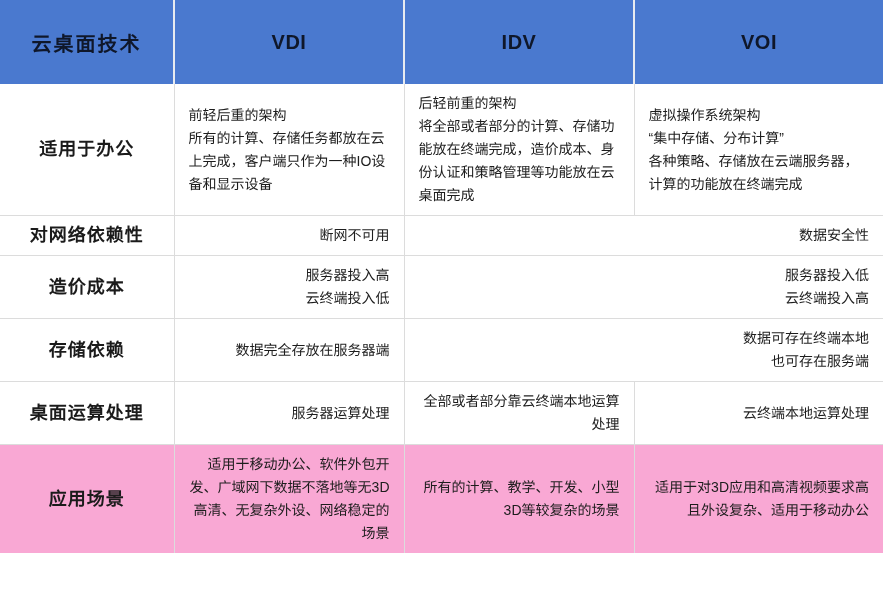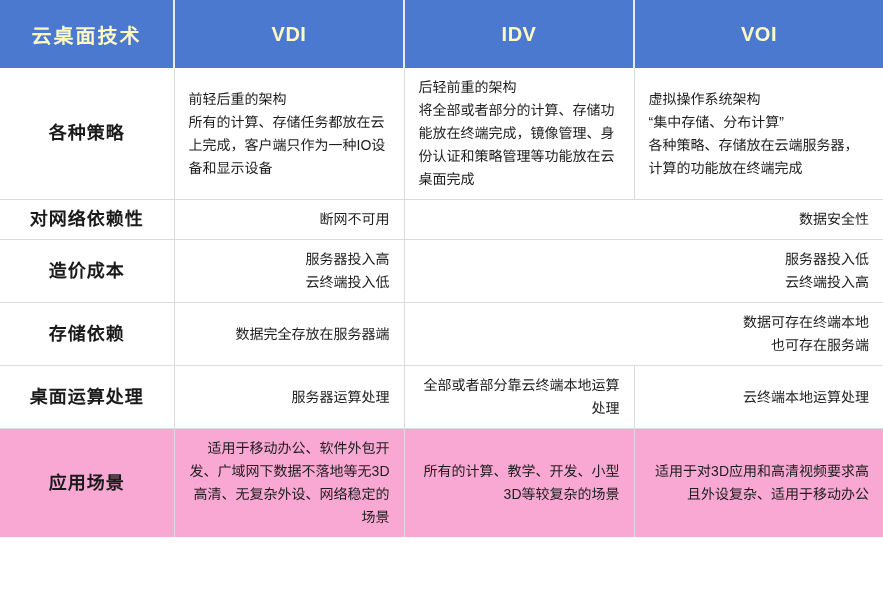--- a/index.html
+++ b/index.html
@@ -26,24 +26,24 @@
     table-layout: fixed;
   }
   table.cmp col.c-label { width: 174px; }
   table.cmp col.c-vdi   { width: 230px; }
   table.cmp col.c-idv   { width: 230px; }
   table.cmp col.c-voi   { width: 249px; }
 
   
   thead th {
     background: #4a79cf;
-    color: #fef9c3;
+    color: #0f172a;
     font-size: 20px;
     font-weight: bold;
-    height: 68px;
+    height: 84px;
     padding: 0 6px;
     vertical-align: middle;
     border-right: 2px solid #e8ebf0;
     letter-spacing: 0.5px;
     box-sizing: border-box;
   }
   thead th.first-head {
     letter-spacing: 2px;
   }
   thead th:last-child { border-right: none; }
@@ -100,28 +100,28 @@
     <thead>
       <tr>
         <th class="first-head">云桌面技术</th>
         <th>VDI</th>
         <th>IDV</th>
         <th>VOI</th>
       </tr>
     </thead>
     <tbody id="table-body">
         <tr>
-          <td class="rowlabel">各种策略</td>
+          <td class="rowlabel">适用于办公</td>
           <td class="datacell align-left">
             <span class="cell-text">前轻后重的架构
 所有的计算、存储任务都放在云上完成，客户端只作为一种IO设备和显示设备</span>
           </td>
           <td class="datacell align-left">
             <span class="cell-text">后轻前重的架构
-将全部或者部分的计算、存储功能放在终端完成，镜像管理、身份认证和策略管理等功能放在云桌面完成</span>
+将全部或者部分的计算、存储功能放在终端完成，造价成本、身份认证和策略管理等功能放在云桌面完成</span>
           </td>
           <td class="datacell align-left">
             <span class="cell-text">虚拟操作系统架构
 “集中存储、分布计算”
 各种策略、存储放在云端服务器，计算的功能放在终端完成</span>
           </td>
         </tr>
         <tr>
           <td class="rowlabel">对网络依赖性</td>
           <td class="datacell">

